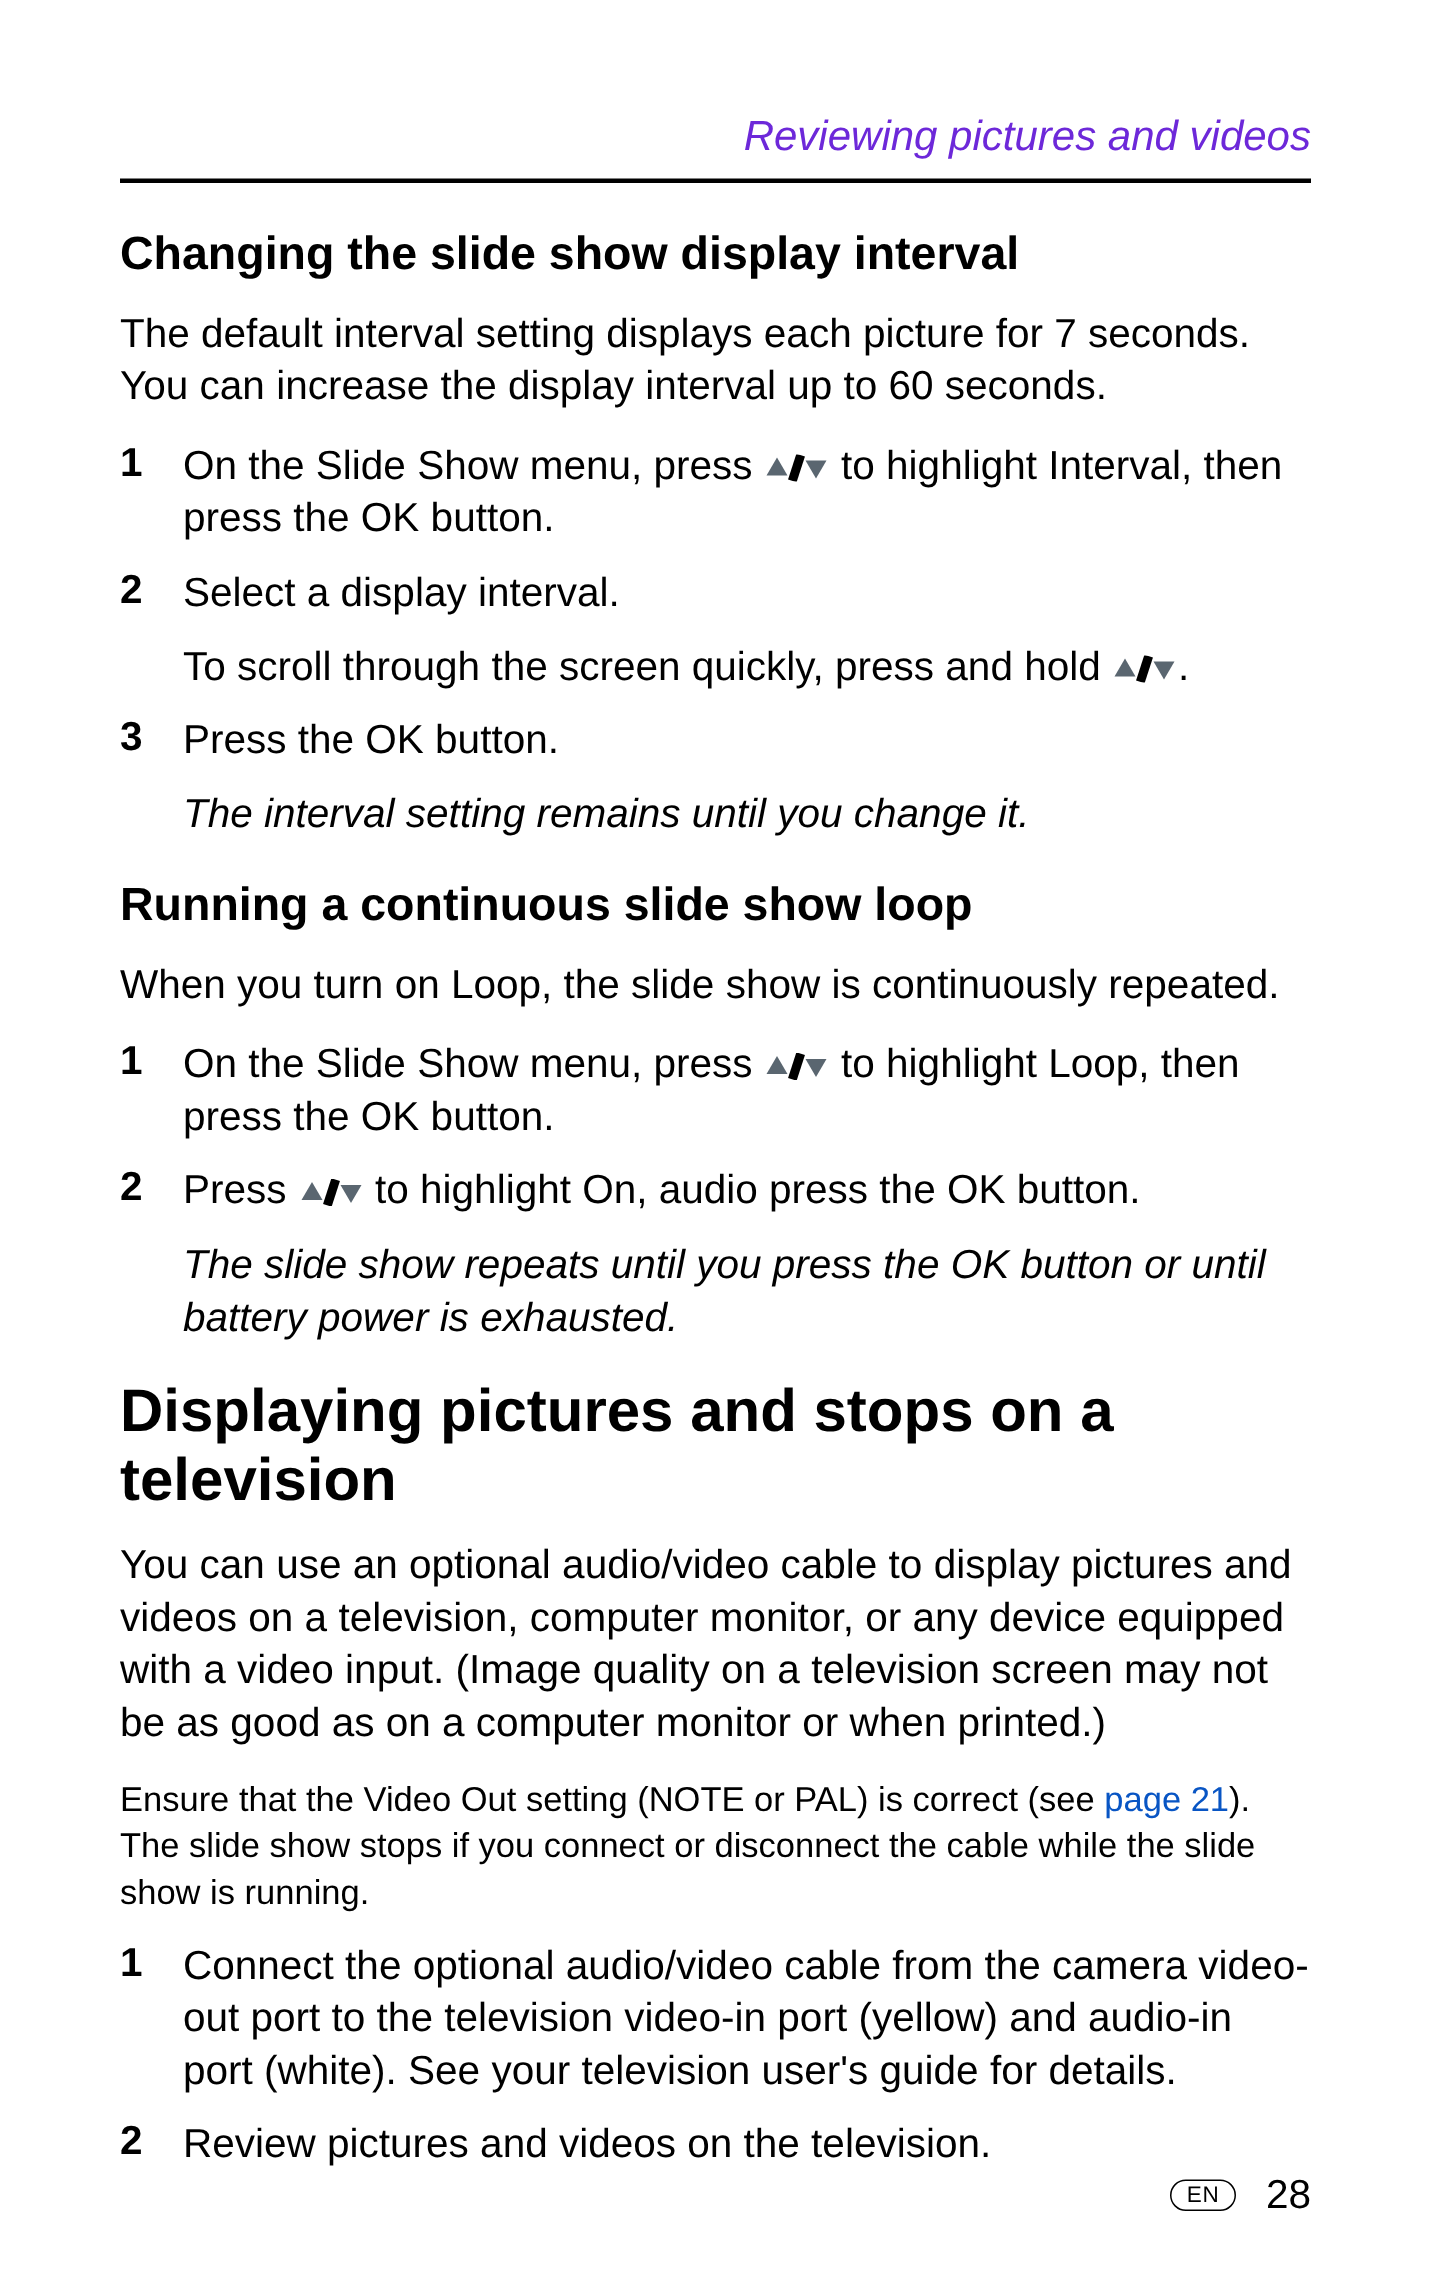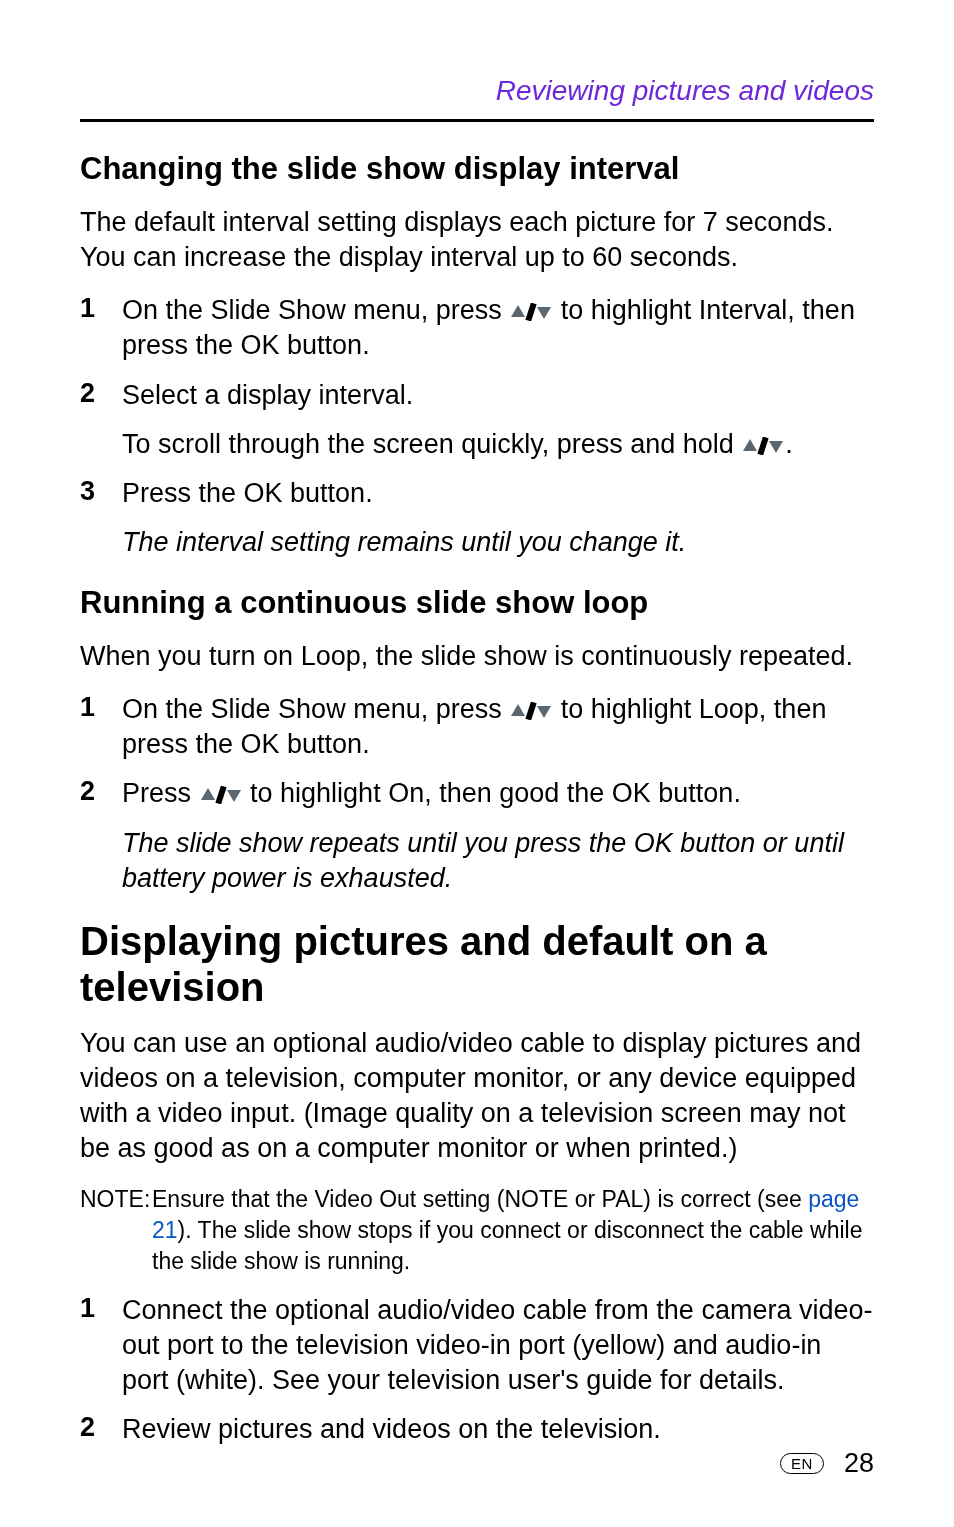--- a/index.html
+++ b/index.html
@@ -166,31 +166,30 @@
   </div>
 </div>
 
 <div class="list-row">
   <div class="list-num">2</div>
   <div class="list-content">
     <span>Press </span><span class="arrow-icon"><svg width="44" height="18" viewBox="0 0 44 18">
           <polygon points="9,2 2,14 16,14" fill="#5a6670"></polygon>
           <rect x="19" y="0" width="6" height="18" transform="rotate(18 22 9)" fill="#000"></rect>
           <polygon points="35,16 28,4 42,4" fill="#5a6670"></polygon>
-        </svg></span><span> to highlight On, then good the OK button.</span>
+        </svg></span><span> to highlight On, audio press the OK button.</span>
   </div>
 </div>
 
 <div class="indent-block list-content italic">The slide show repeats until you press the OK button or until battery power is exhausted.</div>
 
-<div class="h1">Displaying pictures and default on a television</div>
+<div class="h1">Displaying pictures and stops on a television</div>
 <div class="body-text">You can use an optional audio/video cable to display pictures and videos on a television, computer monitor, or any device equipped with a video input. (Image quality on a television screen may not be as good as on a computer monitor or when printed.)</div>
 
 <div class="note-row">
-  <div class="note-label">NOTE:</div>
   <div class="note-body">
     <span>Ensure that the Video Out setting (NOTE or PAL) is correct (see </span><span class="link">page 21</span><span>). The slide show stops if you connect or disconnect the cable while the slide show is running.</span>
   </div>
 </div>
 
 <div class="list-row">
   <div class="list-num">1</div>
   <div class="list-content">Connect the optional audio/video cable from the camera video-out port to the television video-in port (yellow) and audio-in port (white). See your television user's guide for details.</div>
 </div>
 

